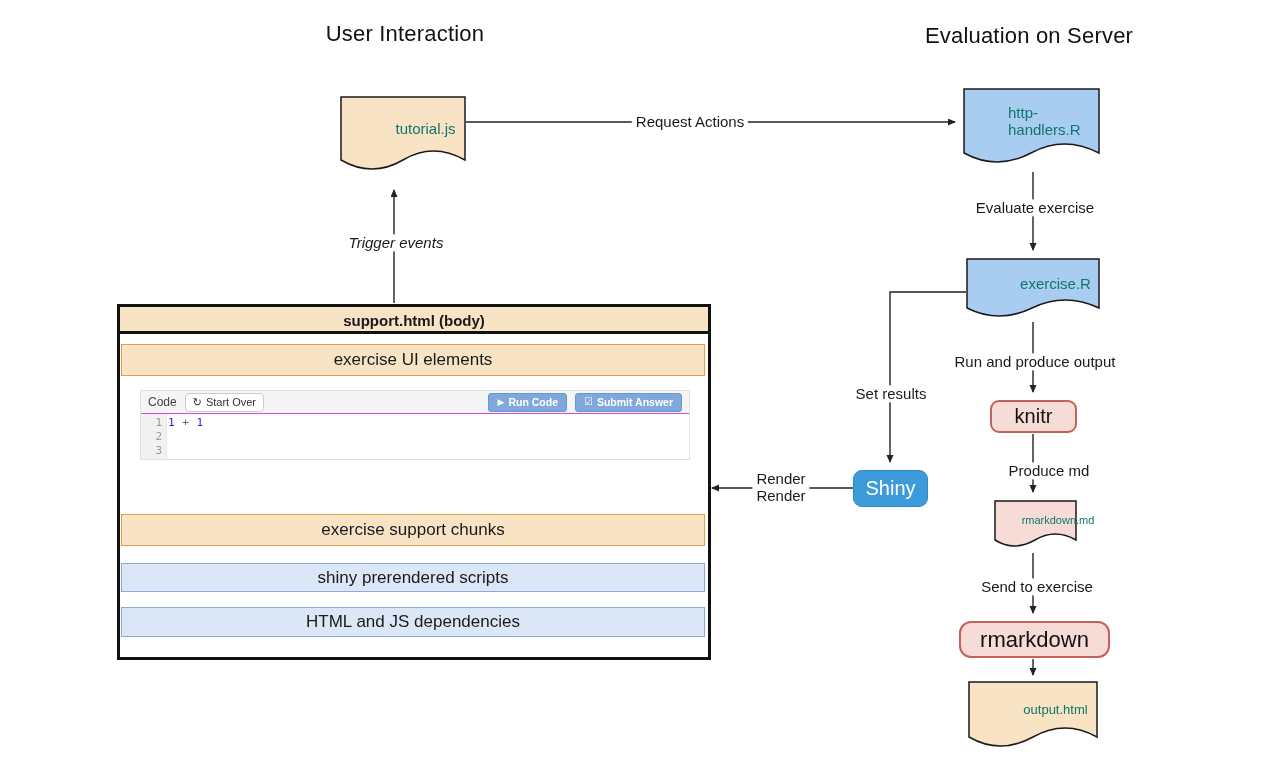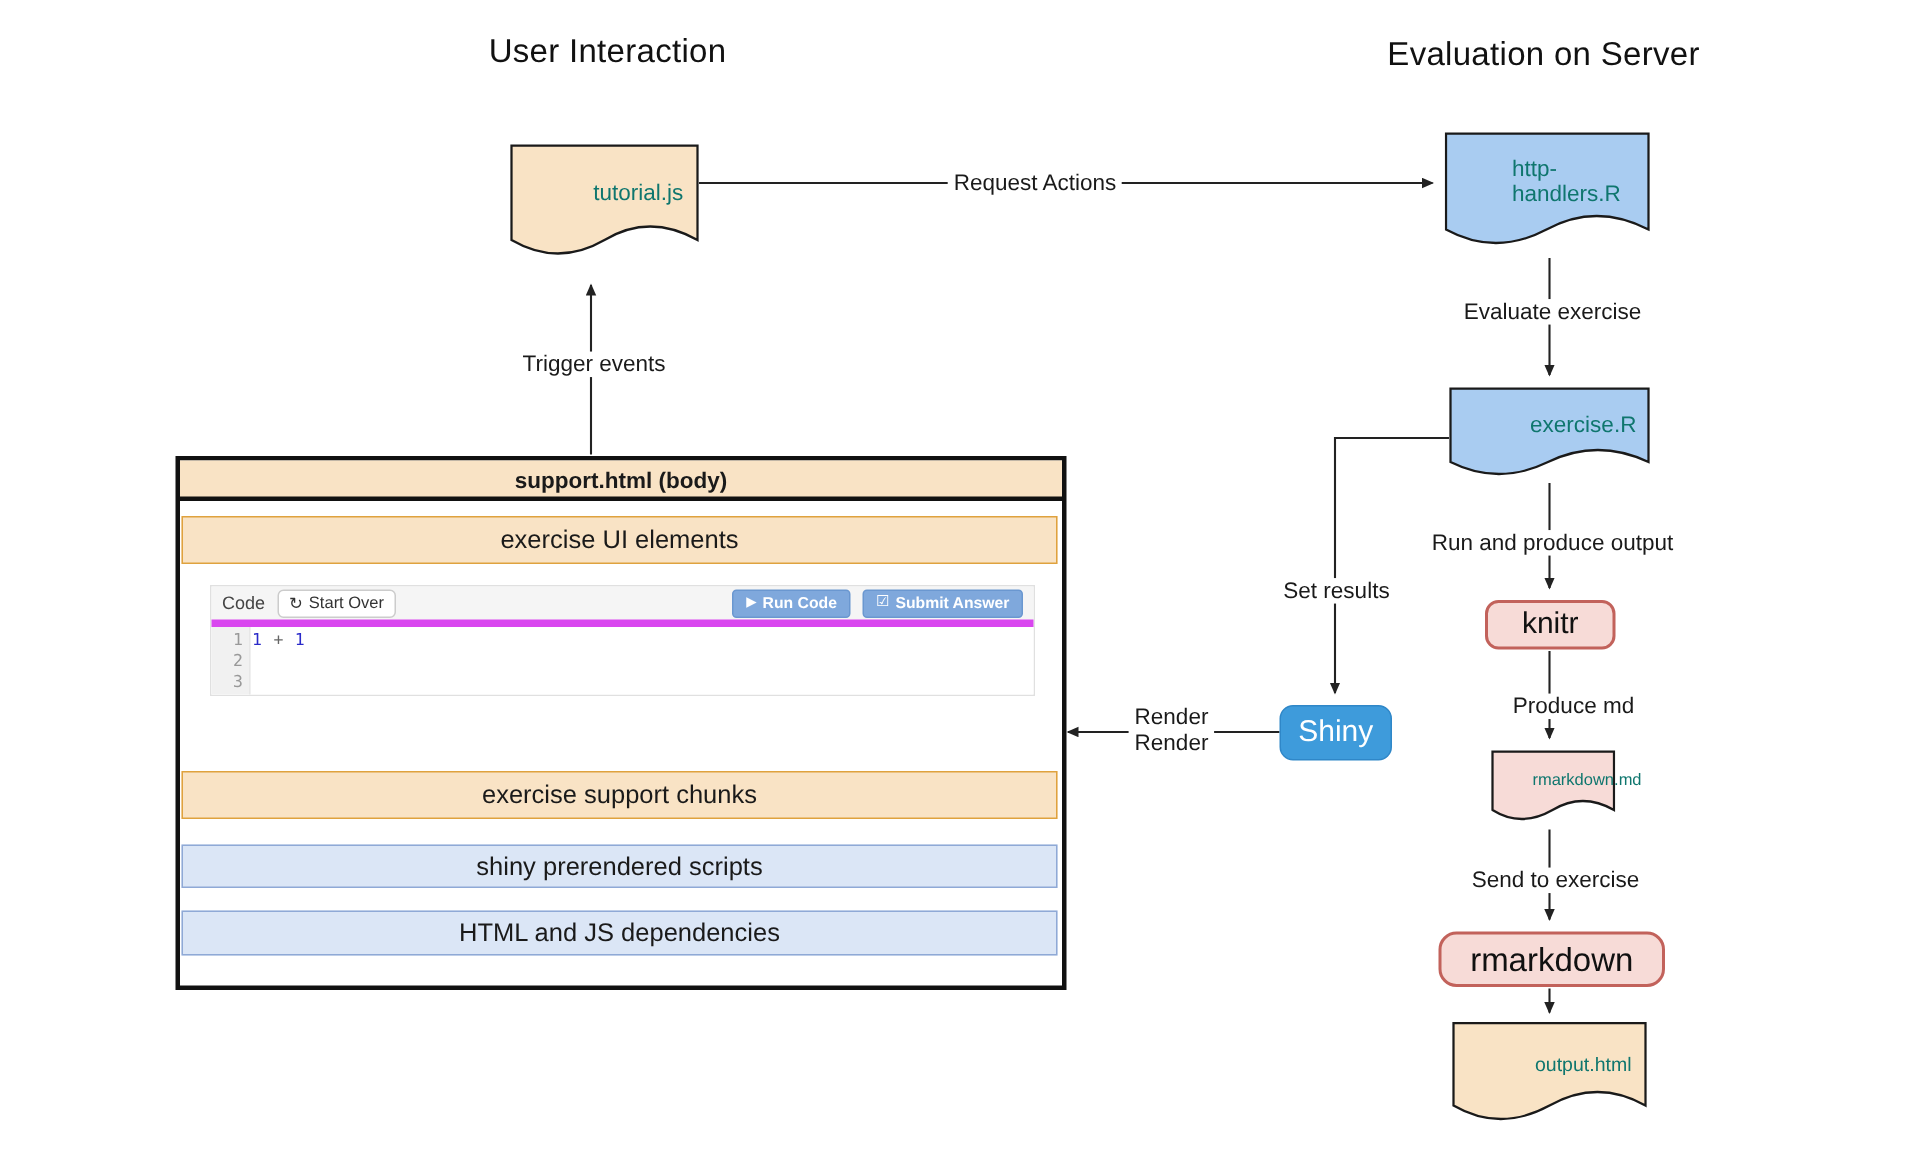--- a/index.html
+++ b/index.html
@@ -50,21 +50,21 @@
   }
   .bar.tan{background:#F9E3C5;border:1.5px solid #DFA23E;}
   .bar.bluebar{background:#DBE6F6;border:1.5px solid #8FA9D6;}
   
   #widget{
     position:absolute;left:20px;top:83px;width:550px;box-sizing:border-box;
     border:1px solid #E0E0E0;background:#fff;
   }
   #widget-toolbar{
     display:flex;align-items:center;height:22px;background:#F5F5F5;
-    padding:0 7px;gap:8px;border-bottom:5px solid #d946ef;
+    padding:0 7px;gap:8px;border-bottom:1px solid #d946ef;
   }
   #code-label{font-size:12px;color:#444;}
   #startover-btn{
     display:inline-flex;align-items:center;gap:4px;background:#fff;border:1px solid #CCC;
     border-radius:4px;font-size:11px;color:#333;padding:1px 7px;height:15px;cursor:pointer;
   }
   .blue-btn{
     display:inline-flex;align-items:center;gap:4px;background:#7FA8DC;border:1px solid #6A97D0;
     border-radius:3px;color:#fff;font-size:10.5px;font-weight:700;padding:1px 8px;height:15px;cursor:pointer;
   }
@@ -106,21 +106,21 @@
       <line x1="1033" y1="322" x2="1033" y2="392" marker-end="url(#ah)"></line>
       <line x1="1033" y1="434" x2="1033" y2="492" marker-end="url(#ah)"></line>
       <line x1="1033" y1="553" x2="1033" y2="613" marker-end="url(#ah)"></line>
       <line x1="1033" y1="659" x2="1033" y2="675" marker-end="url(#ah)"></line>
       <polyline points="966,292 890,292 890,462" marker-end="url(#ah)"></polyline>
       <line x1="853" y1="488" x2="712" y2="488" marker-end="url(#ah)"></line>
     </g>
   </svg>
 
   <div class="elabel" style="left:690px;top:122px;">Request Actions</div>
-  <div class="elabel" style="left:396px;top:243px;">Trigger events</div>
+  <div class="elabel" style="left:396px;top:243px;font-style:italic;">Trigger events</div>
   <div class="elabel" style="left:1035px;top:208px;">Evaluate exercise</div>
   <div class="elabel" style="left:1035px;top:362px;">Run and produce output</div>
   <div class="elabel" style="left:1049px;top:471px;">Produce md</div>
   <div class="elabel" style="left:1037px;top:587px;">Send to exercise</div>
   <div class="elabel" style="left:891px;top:394px;">Set results</div>
   <div class="elabel" style="left:781px;top:487px;">
     <div>Render</div>
     <div>Render</div>
   </div>
 

